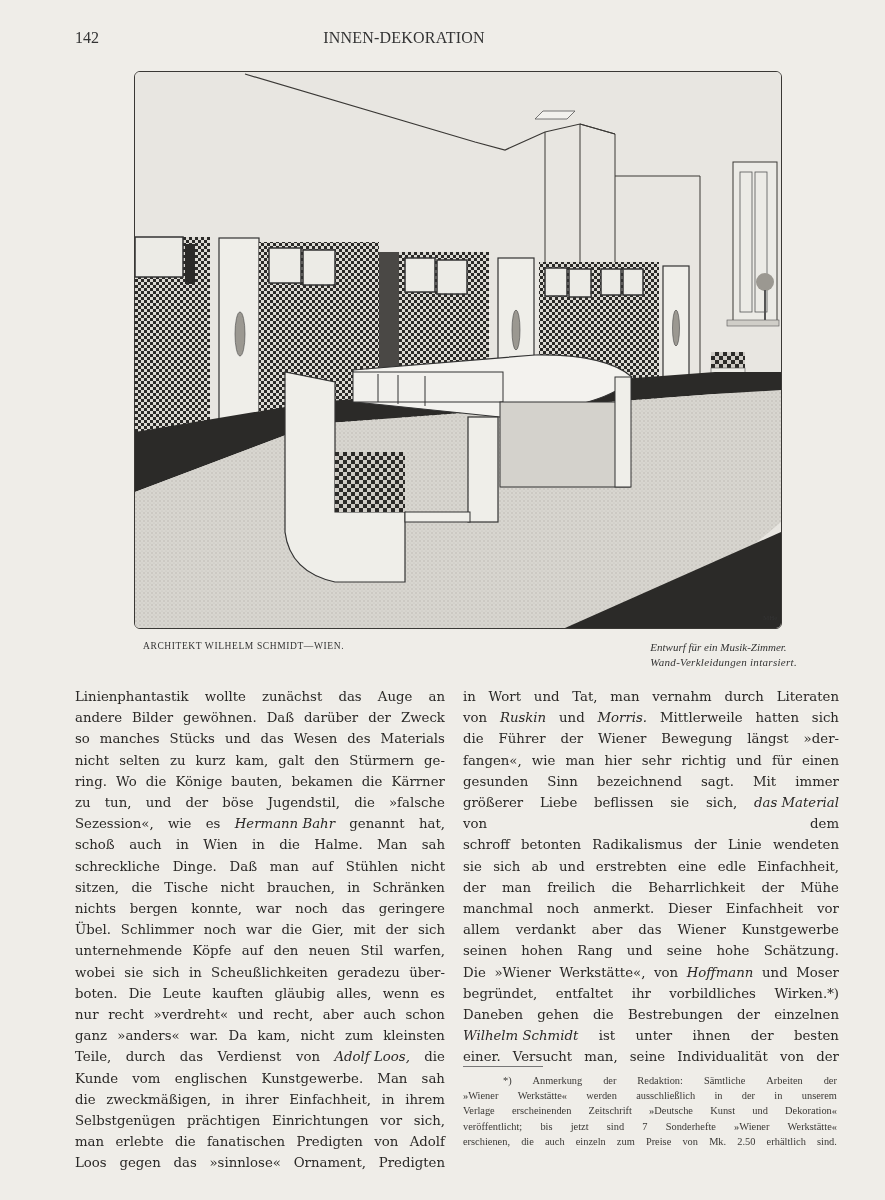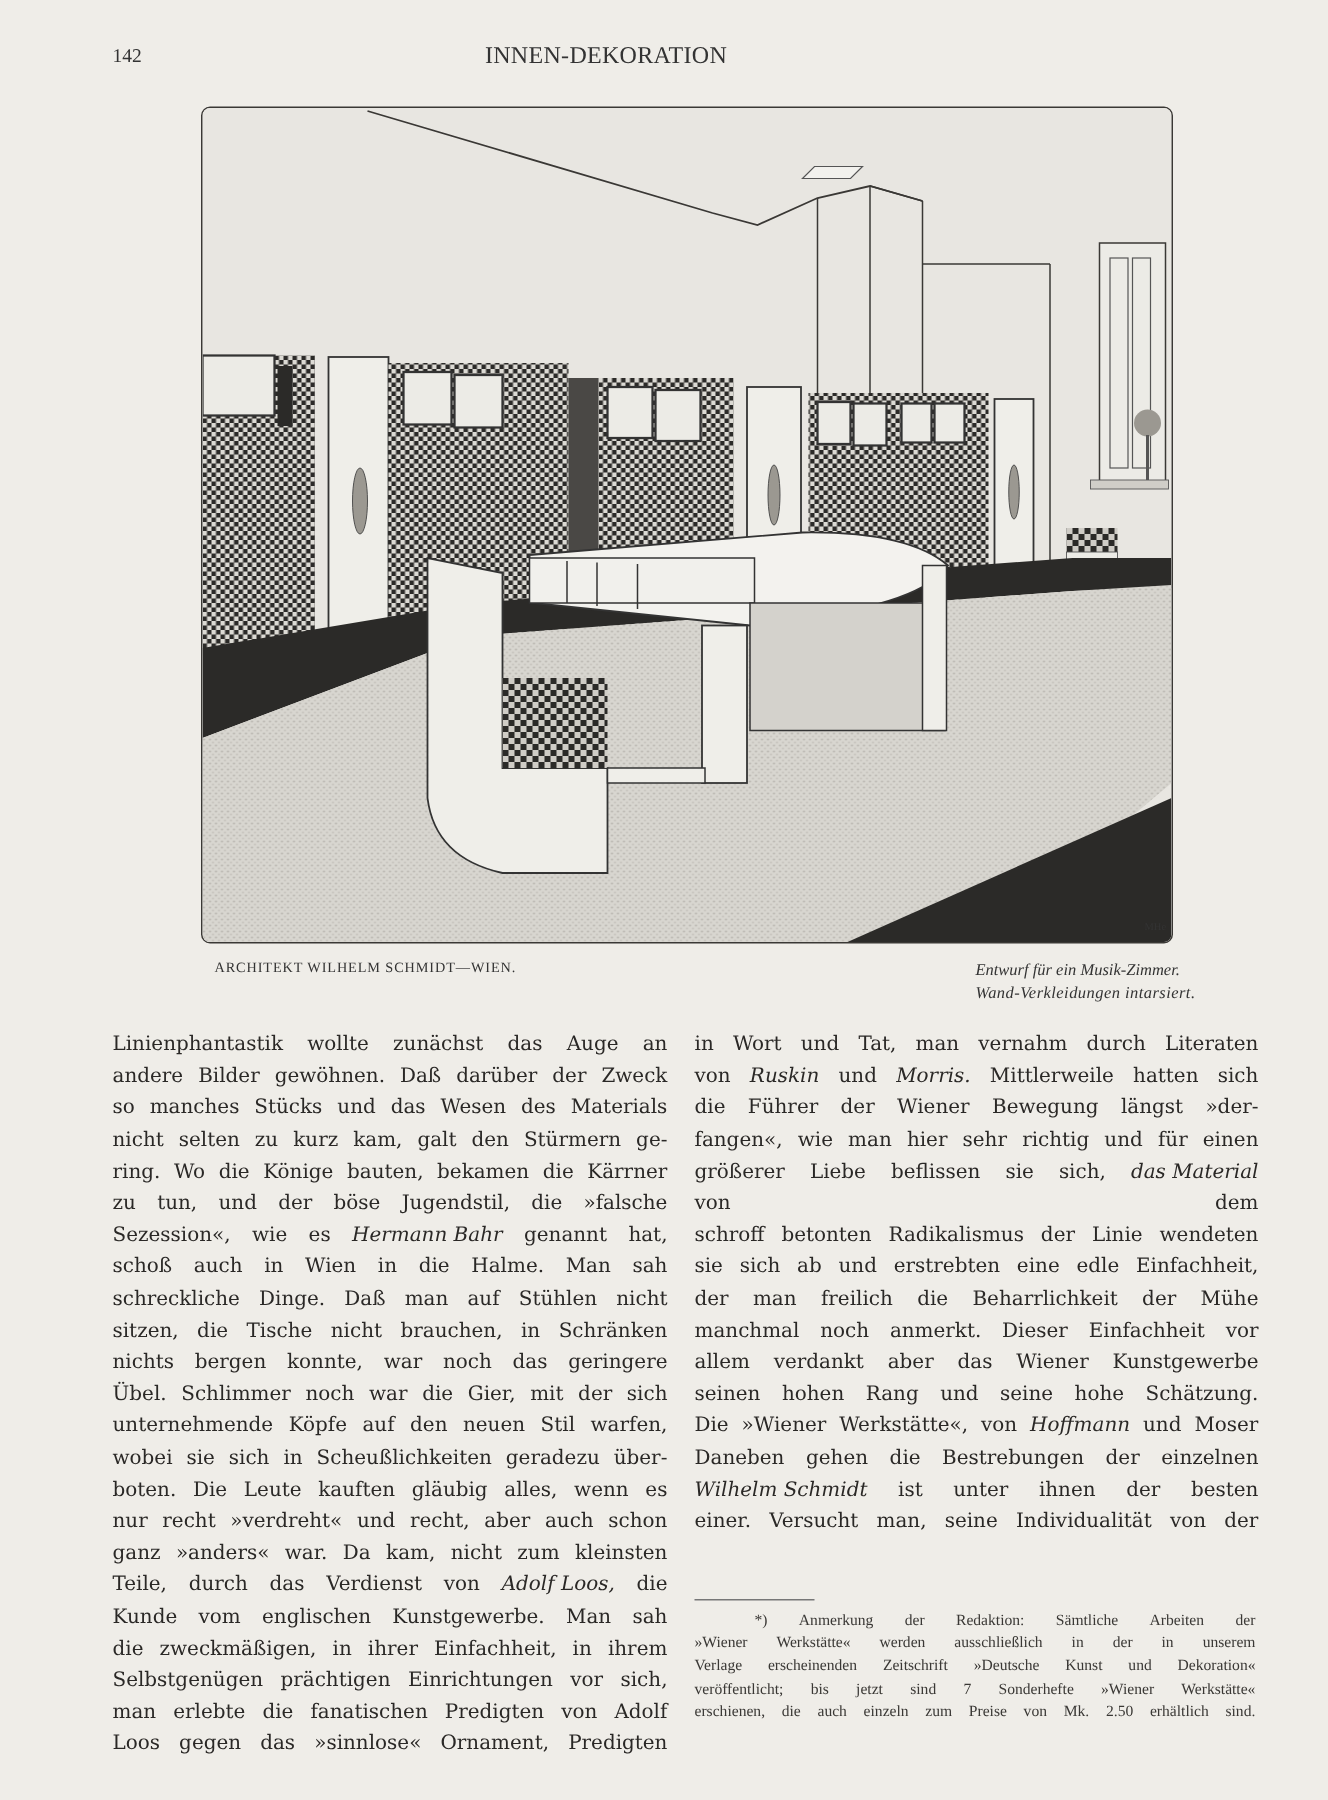--- a/index.html
+++ b/index.html
@@ -5,21 +5,21 @@
   html, body { margin:0; padding:0; }
   body {
     width:885px; height:1200px; overflow:hidden;
     background:#efede8;
     font-family:"DejaVu Serif", "Liberation Serif", serif;
     color:#2a2826;
     position:relative;
   }
   .page-number {
     position:absolute; left:75px; top:29px;
-    font-family:"Liberation Serif", serif; font-size:13px; color:#333;
+    font-family:"Liberation Serif", serif; font-size:16px; color:#333;
   }
   .running-head {
     position:absolute; left:0; width:778px; top:29px; text-align:center;
     font-family:"Liberation Serif", serif; font-size:16px; letter-spacing:0.2px; color:#333;
     padding-left:30px; box-sizing:border-box;
   }
   .illustration {
     position:absolute; left:134px; top:71px; width:646px; height:556px;
     border:1.5px solid #3a3835; border-radius:6px; overflow:hidden;
     background:#e9e7e2;
@@ -405,20 +405,28 @@
       <span>wie</span>
       <span>man</span>
       <span>hier</span>
       <span>sehr</span>
       <span>richtig</span>
       <span>und</span>
       <span>für</span>
       <span>einen</span>
     </div>
     <div class="line-inner">
+      <span>gesunden</span>
+      <span>Sinn</span>
+      <span>bezeichnend</span>
+      <span>sagt.</span>
+      <span>Mit</span>
+      <span>immer</span>
+    </div>
+    <div class="line-inner">
       <span>größerer</span>
       <span>Liebe</span>
       <span>beflissen</span>
       <span>sie</span>
       <span>sich,</span>
       <span style="font-style: italic;">das Material</span>
     </div>
     <div class="line-inner">
       <span>von</span>
       <span>dem</span>
@@ -476,20 +484,27 @@
       <span>Schätzung.</span>
     </div>
     <div class="line-inner">
       <span>Die</span>
       <span>»Wiener</span>
       <span>Werkstätte«,</span>
       <span>von</span>
       <span style="font-style: italic;">Hoffmann</span>
       <span>und</span>
       <span style="">Moser</span>
+    </div>
+    <div class="line-inner">
+      <span>begründet,</span>
+      <span>entfaltet</span>
+      <span>ihr</span>
+      <span>vorbildliches</span>
+      <span>Wirken.*)</span>
     </div>
     <div class="line-inner">
       <span>Daneben</span>
       <span>gehen</span>
       <span>die</span>
       <span>Bestrebungen</span>
       <span>der</span>
       <span>einzelnen</span>
     </div>
     <div class="line-inner">

